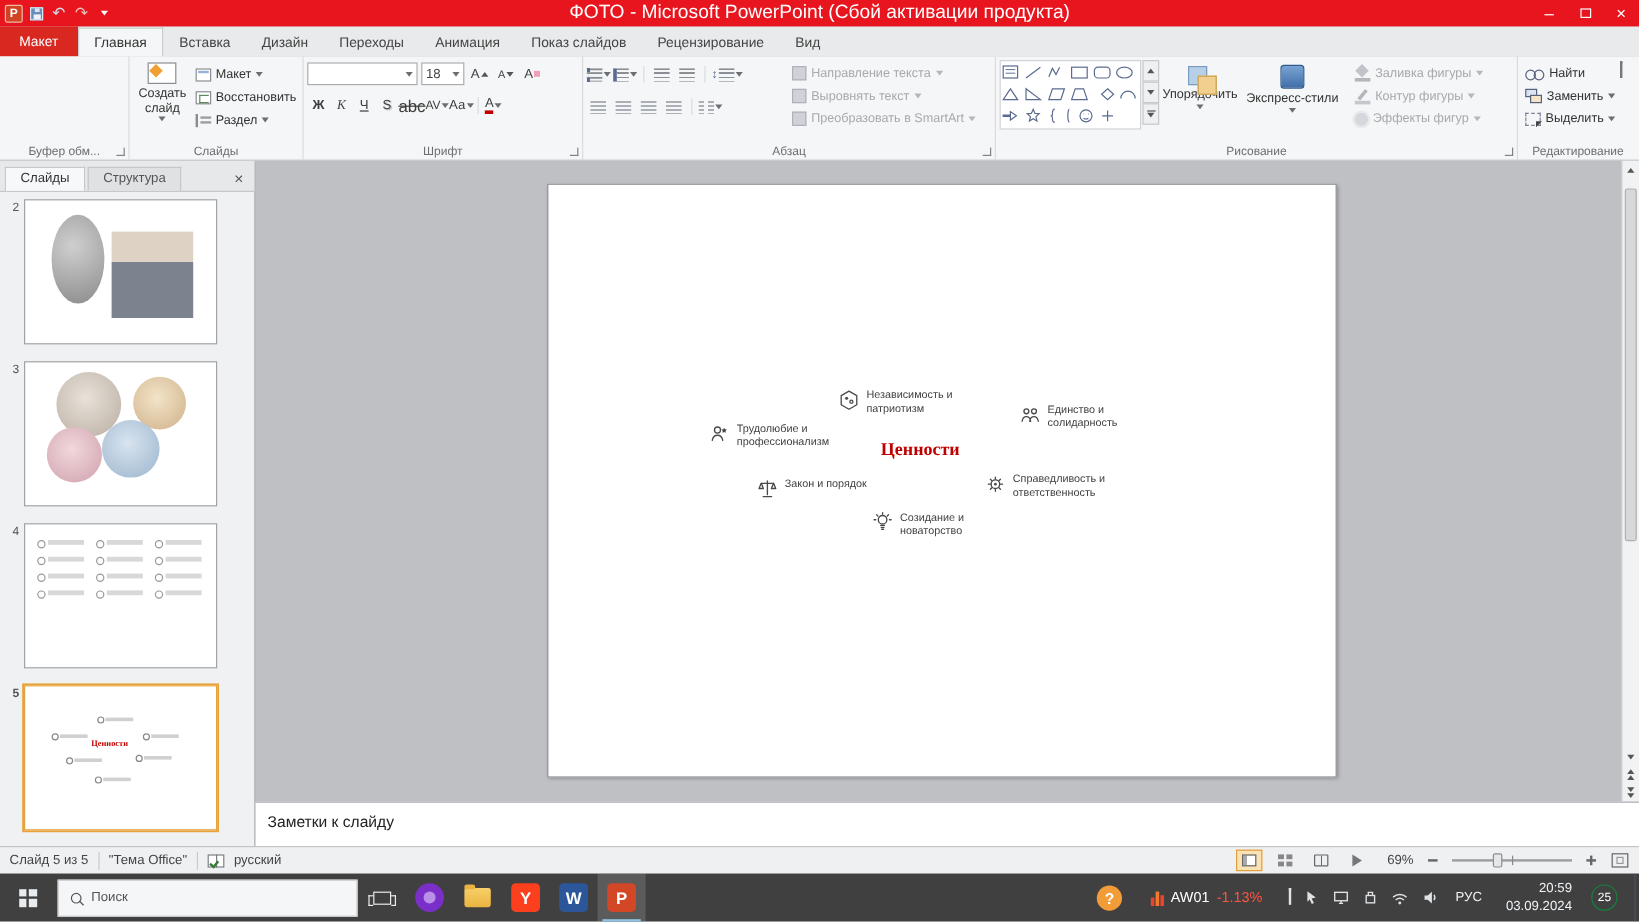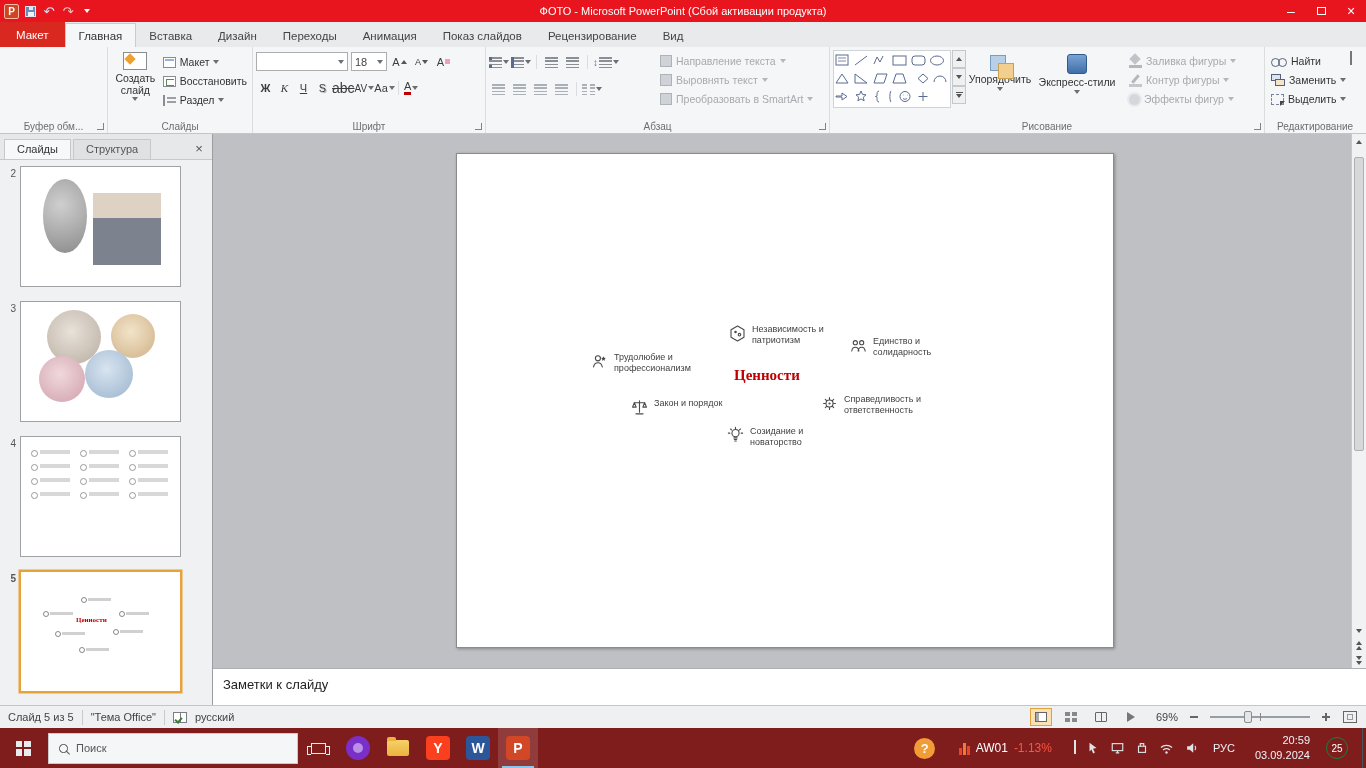--- a/index.html
+++ b/index.html
@@ -11,21 +11,21 @@
 .titlebar{height:22px;background:#e8151e;display:flex;align-items:center;position:relative;color:#fff}
 .qat{display:flex;align-items:center;gap:3px;padding-left:4px;z-index:2}
 .qat-ppt{width:15px;height:15px;background:#d04423;border:1px solid #f2b9a5;border-radius:2px;color:#fff;font-weight:bold;font-size:10px;display:flex;align-items:center;justify-content:center}
 .qbtn{height:16px;min-width:16px;display:flex;align-items:center;justify-content:center;font-size:12px;color:#e9f0f7}
 .icon-floppy{width:11px;height:11px;background:#6a8cb8;border:1px solid #dce6f2;position:relative}
 .icon-floppy::before{content:"";position:absolute;top:0;left:3px;width:4px;height:3px;background:#dce6f2}
 .icon-floppy::after{content:"";position:absolute;bottom:0;left:2px;width:6px;height:4px;background:#eef3f9}
 .undo{color:#cfe0f4;font-size:13px}
 .redo{color:#f0c0bc;font-size:13px}
 .ddw{width:0;height:0;border-left:3px solid transparent;border-right:3px solid transparent;border-top:4px solid #fff}
-.title-text{position:absolute;left:0;right:0;text-align:center;font-size:11px;color:#fff}
+.title-text{position:absolute;left:0;right:0;text-align:center;font-size:16px;color:#fff}
 .wctrl{margin-left:auto;display:flex;z-index:2}
 .wbtn{width:30px;height:22px;display:flex;align-items:center;justify-content:center;font-size:14px;color:#fff}
 .maxbox{width:9px;height:8px;border:1px solid #fff}
 
 
 .tabrow{height:25px;background:#e9eaec;display:flex;align-items:flex-end;padding-left:0;border-bottom:0}
 .tab{height:22px;display:flex;align-items:center;padding:0 13px;color:#444;font-size:11.5px}
 .tab-file{height:25px;background:#d8281f;color:#fff;padding:0 16px}
 .tab-active{height:24px;background:#f5f6f7;border:1px solid #c9cbcd;border-bottom:none;color:#333}
 
@@ -170,21 +170,21 @@
 .plus::before{content:"";position:absolute;top:3px;left:0;width:8px;height:2px;background:#666}
 .plus::after{content:"";position:absolute;left:3px;top:0;width:2px;height:8px;background:#666}
 .slider{width:100px;height:16px;position:relative}
 .slider .track{position:absolute;left:0;right:0;top:7px;height:2px;background:#9a9ea2}
 .slider .notch{position:absolute;left:50%;top:4px;width:1px;height:8px;background:#888}
 .slider .sl-thumb{position:absolute;left:34px;top:2px;width:8px;height:12px;background:#e4e6e8;border:1px solid #8a8e92;border-radius:2px}
 .fit{width:14px;height:12px;border:1px solid #666;position:relative}
 .fit::after{content:"";position:absolute;left:3px;top:2px;right:3px;bottom:2px;border:1px solid #999}
 
 
-.taskbar{height:40px;background:#7f1d1d;display:flex;align-items:center;color:#e8ecef}
+.taskbar{height:40px;background:#404040;display:flex;align-items:center;color:#e8ecef}
 .tb-start{width:46px;height:40px;display:flex;align-items:center;justify-content:center}
 .win-logo{width:15px;height:15px;display:grid;grid-template-columns:1fr 1fr;gap:2px}
 .win-logo i{background:#e8ecef}
 .searchbox{width:250px;height:31px;background:#f5f6f7;border:1px solid #c8cacc;display:flex;align-items:center;gap:8px;padding:0 10px;color:#555;margin-left:2px}
 .mag{width:9px;height:9px;border:1.6px solid #555;border-radius:50%;position:relative;transform:rotate(-45deg);flex:none}
 .mag::after{content:"";position:absolute;left:50%;top:100%;width:1.6px;height:5px;background:#555;transform:translateX(-50%)}
 .tb-app{width:40px;height:40px;display:flex;align-items:center;justify-content:center;position:relative}
 .tb-app.active{background:rgba(255,255,255,.14)}
 .tb-app.active::after{content:"";position:absolute;left:4px;right:4px;bottom:0;height:2px;background:#8ec5ea}
 .icon-taskview{width:15px;height:11px;border:1px solid #e8ecef;position:relative}
@@ -570,21 +570,21 @@
           <i class="t5i" style="left:58px;top:74px"></i>
           <span class="t5title" style="left:55px;top:44px">Ценности</span>
         </div>
       </div>
     </div>
   </div>
 
   <div class="canvas">
     <div class="slide">
 
-      <div class="vitem" style="left:271px;top:170px">
+      <div class="vitem" style="left:241px;top:170px">
         <span class="vicon">
           <svg width="19" height="19" viewBox="0 0 24 24">
               <path d="M12 2.5l8.2 4.7v9.6L12 21.5l-8.2-4.7V7.2z"></path>
               <circle cx="9.5" cy="10" r="1.6" fill="#4a4a4a" stroke="none"></circle>
               <circle cx="14.5" cy="13.5" r="1.6"></circle>
             </svg>
         </span>
         <span class="vtext" style="width:92px">Независимость и патриотизм</span>
       </div>
 

